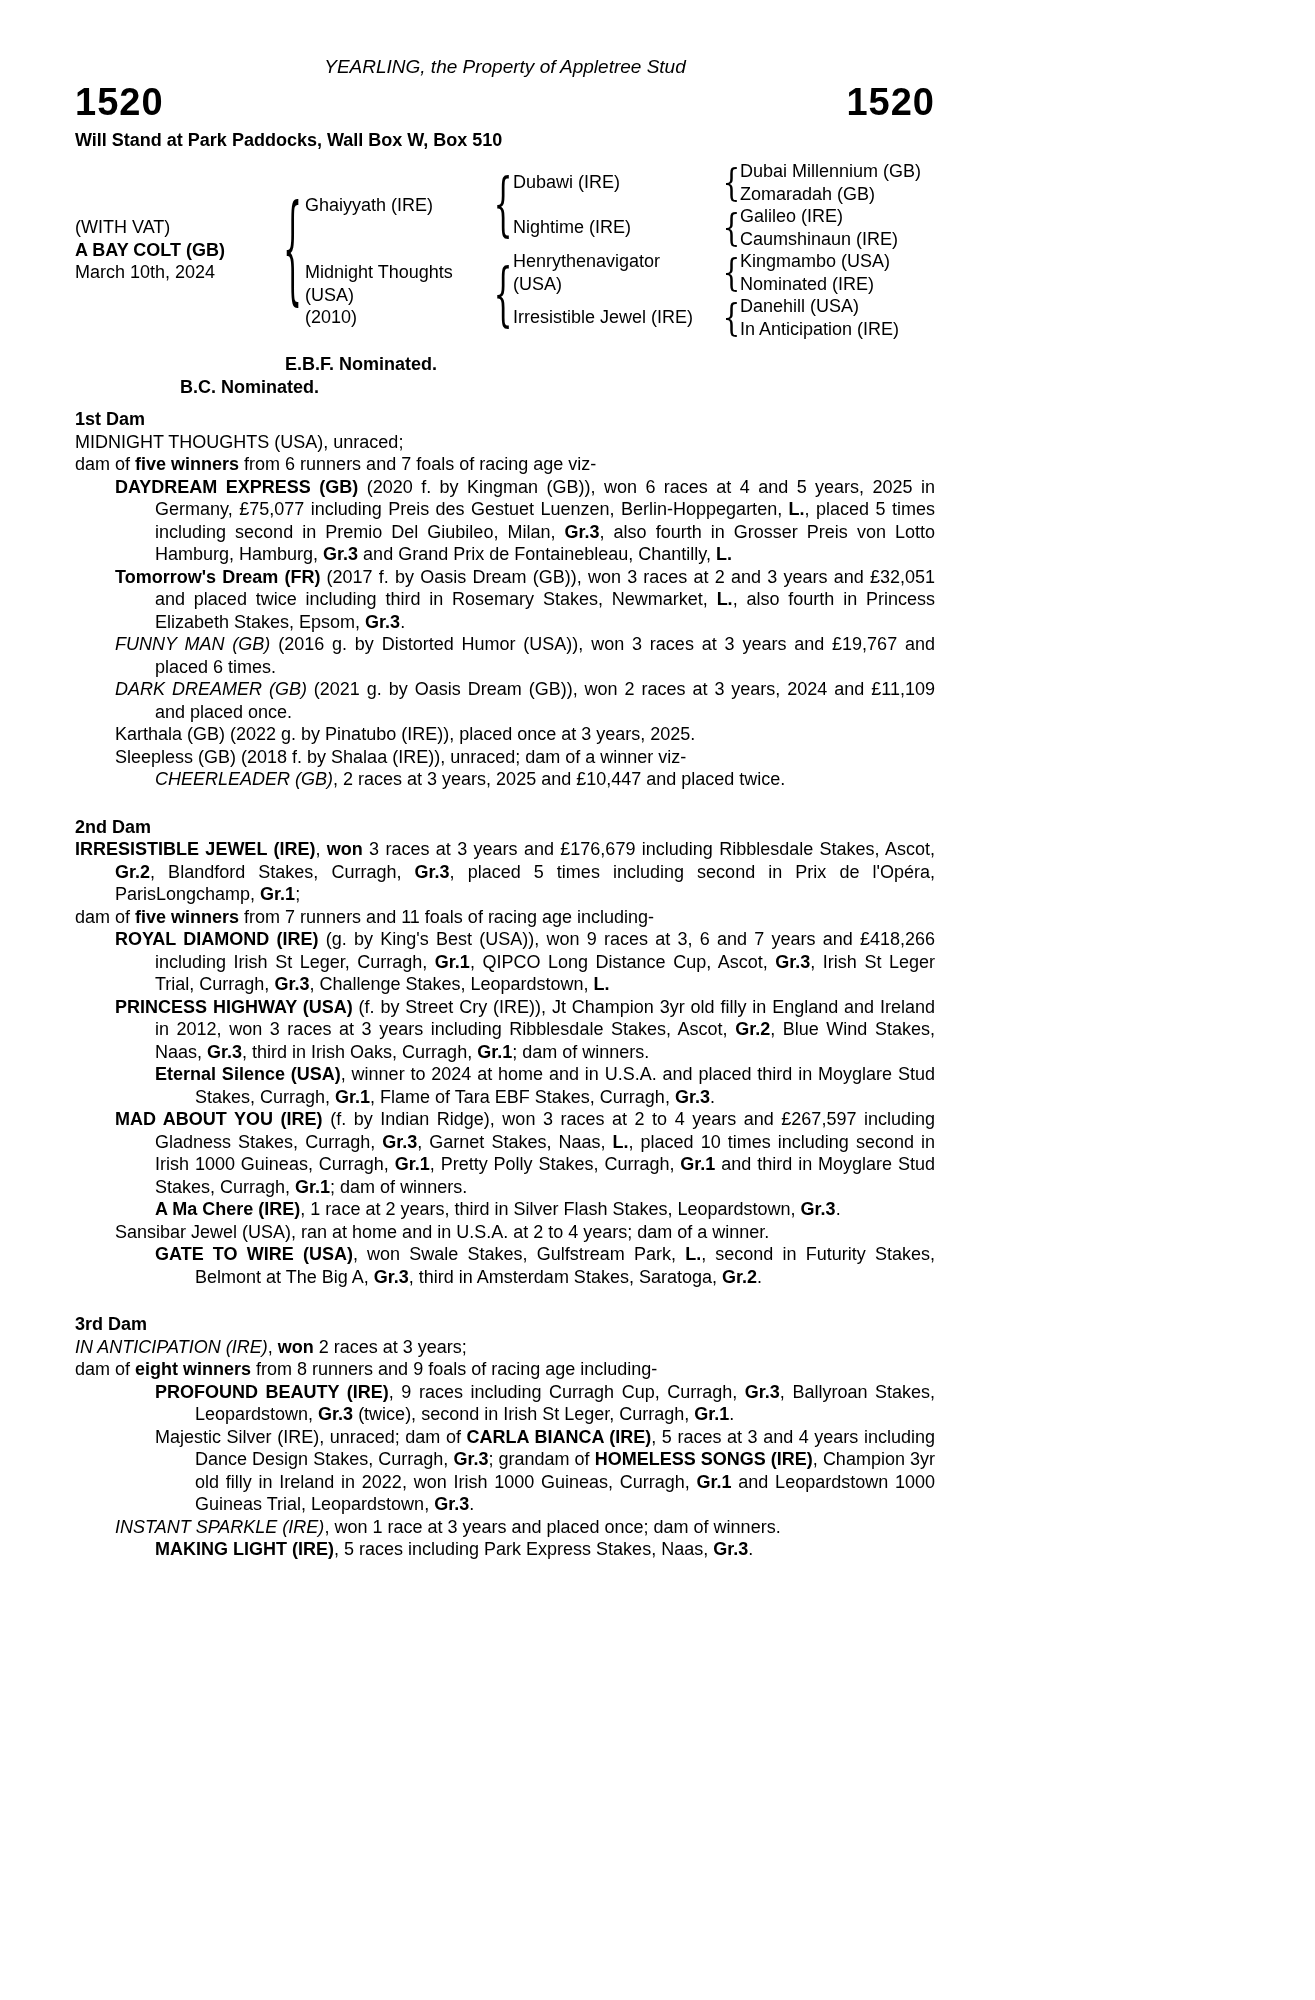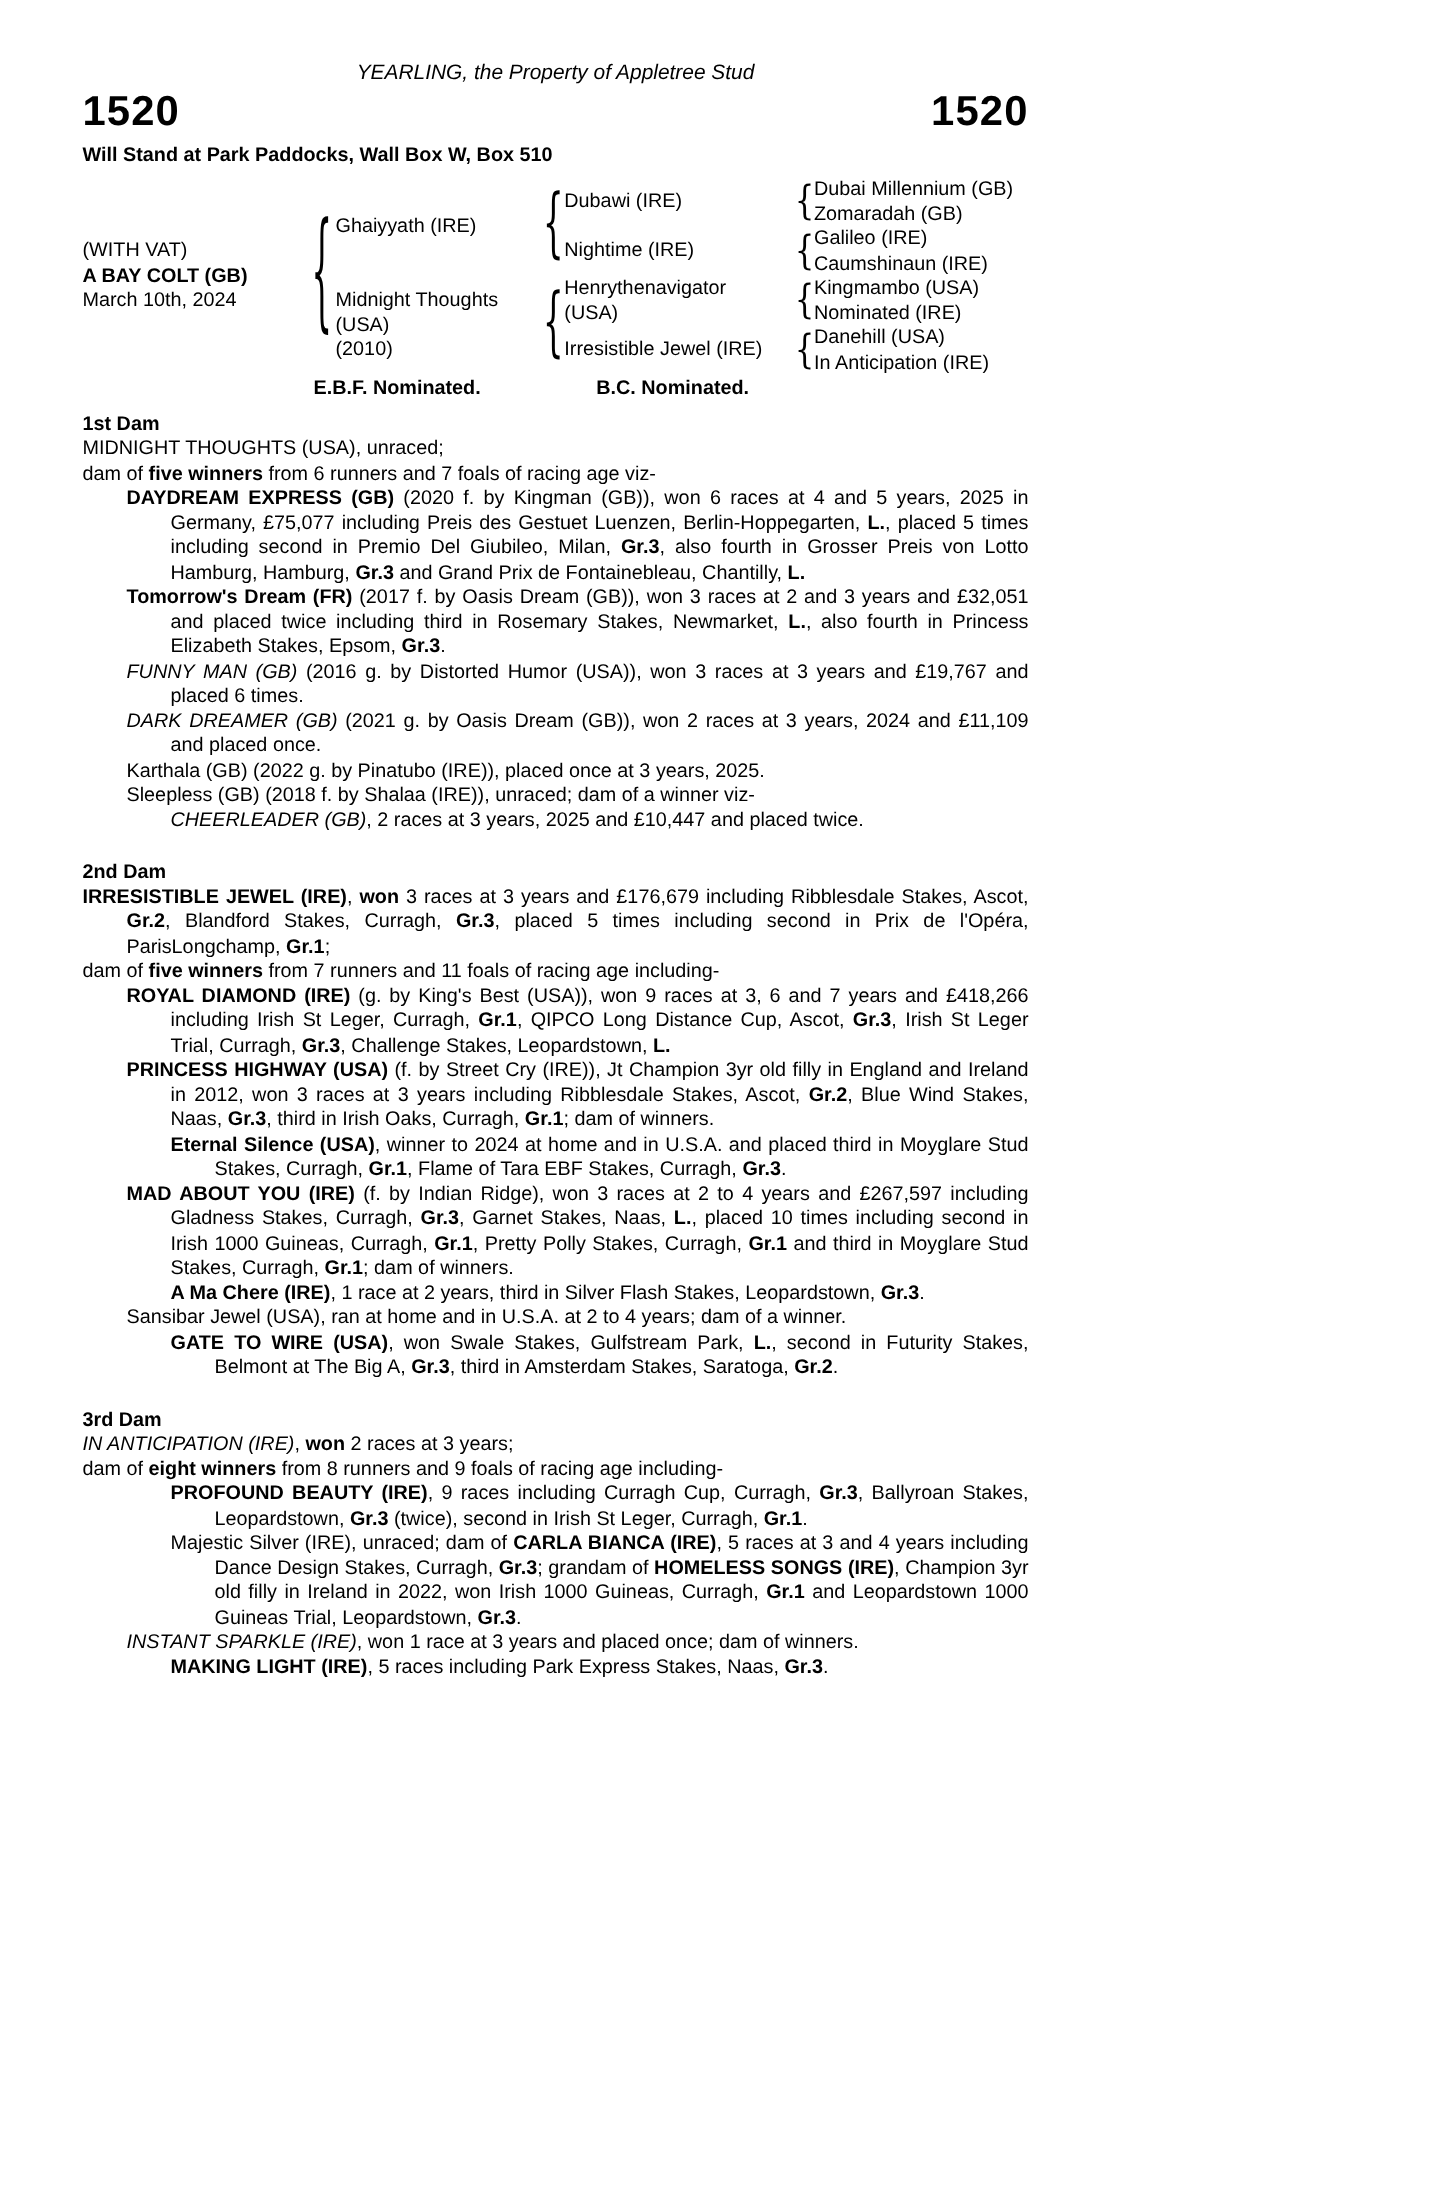--- a/index.html
+++ b/index.html
@@ -29,21 +29,21 @@
   .ped-gp-row { height:45px; display:flex; }
   .gp-name { width:210px; align-self:center; white-space:pre-line; }
   .ggp-col { flex:1; display:flex; flex-direction:column; justify-content:center; }
   .ggp-col div { height:22.5px; line-height:22.5px; white-space:nowrap; }
   .brace { display:flex; align-items:center; justify-content:center; font-family:"DejaVu Serif",serif; font-weight:normal; }
   .brace span { display:block; line-height:1; }
   .brace-xl { width:25px; } .brace-xl span { font-size:30px; transform:scaleY(3.9); }
   .brace-lg { width:20px; } .brace-lg span { font-size:30px; transform:scaleY(2.3); }
   .brace-sm { width:17px; } .brace-sm span { font-size:28px; transform:scaleY(1.3); }
 
-  .nominations { display:flex; font-weight:bold; }
+  .nominations { display:flex; margin-top:12px; font-weight:bold;flex-direction:column; }
   .nominations .ebf { margin-left:210px; }
   .nominations .bc { margin-left:105px; }
 
   
   #sections { margin-top:10px; }
   .dam-section + .dam-section { margin-top:25px; }
   .sec-heading { font-weight:bold; }
   .para { text-align:justify; }
   .para.lvl0 { padding-left:40px;  text-indent:-40px; }
   .para.lvl1 { padding-left:80px;  text-indent:-40px; }

